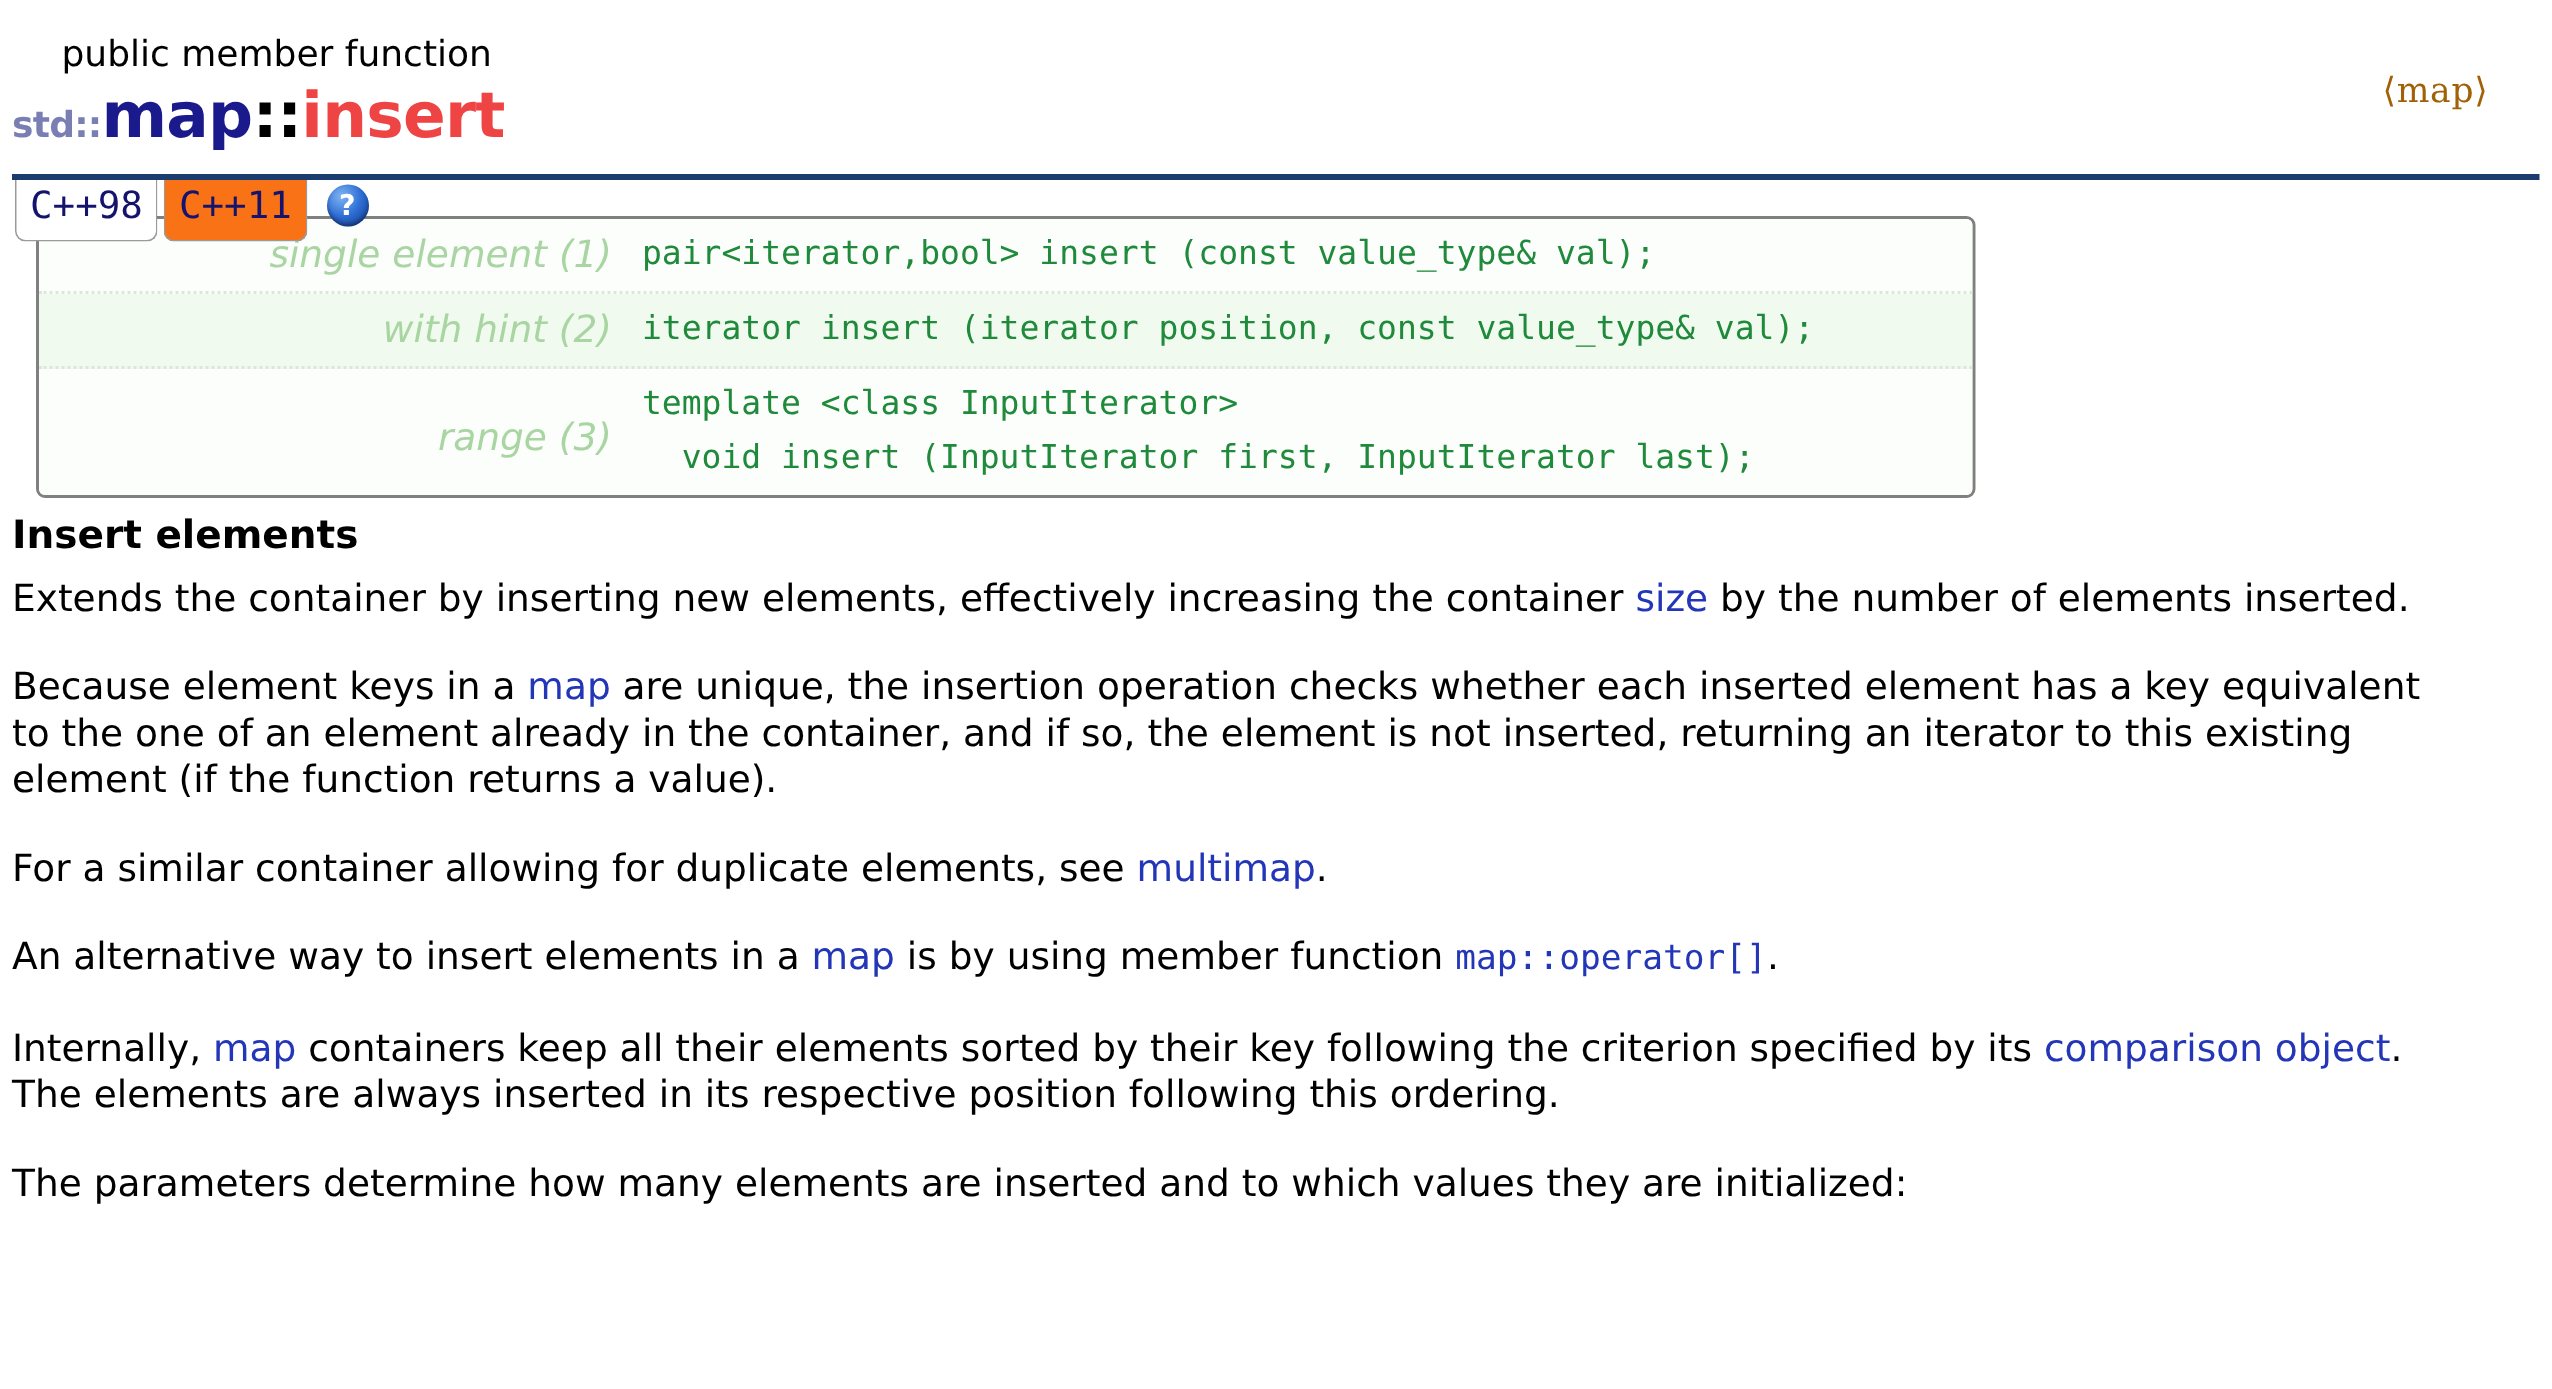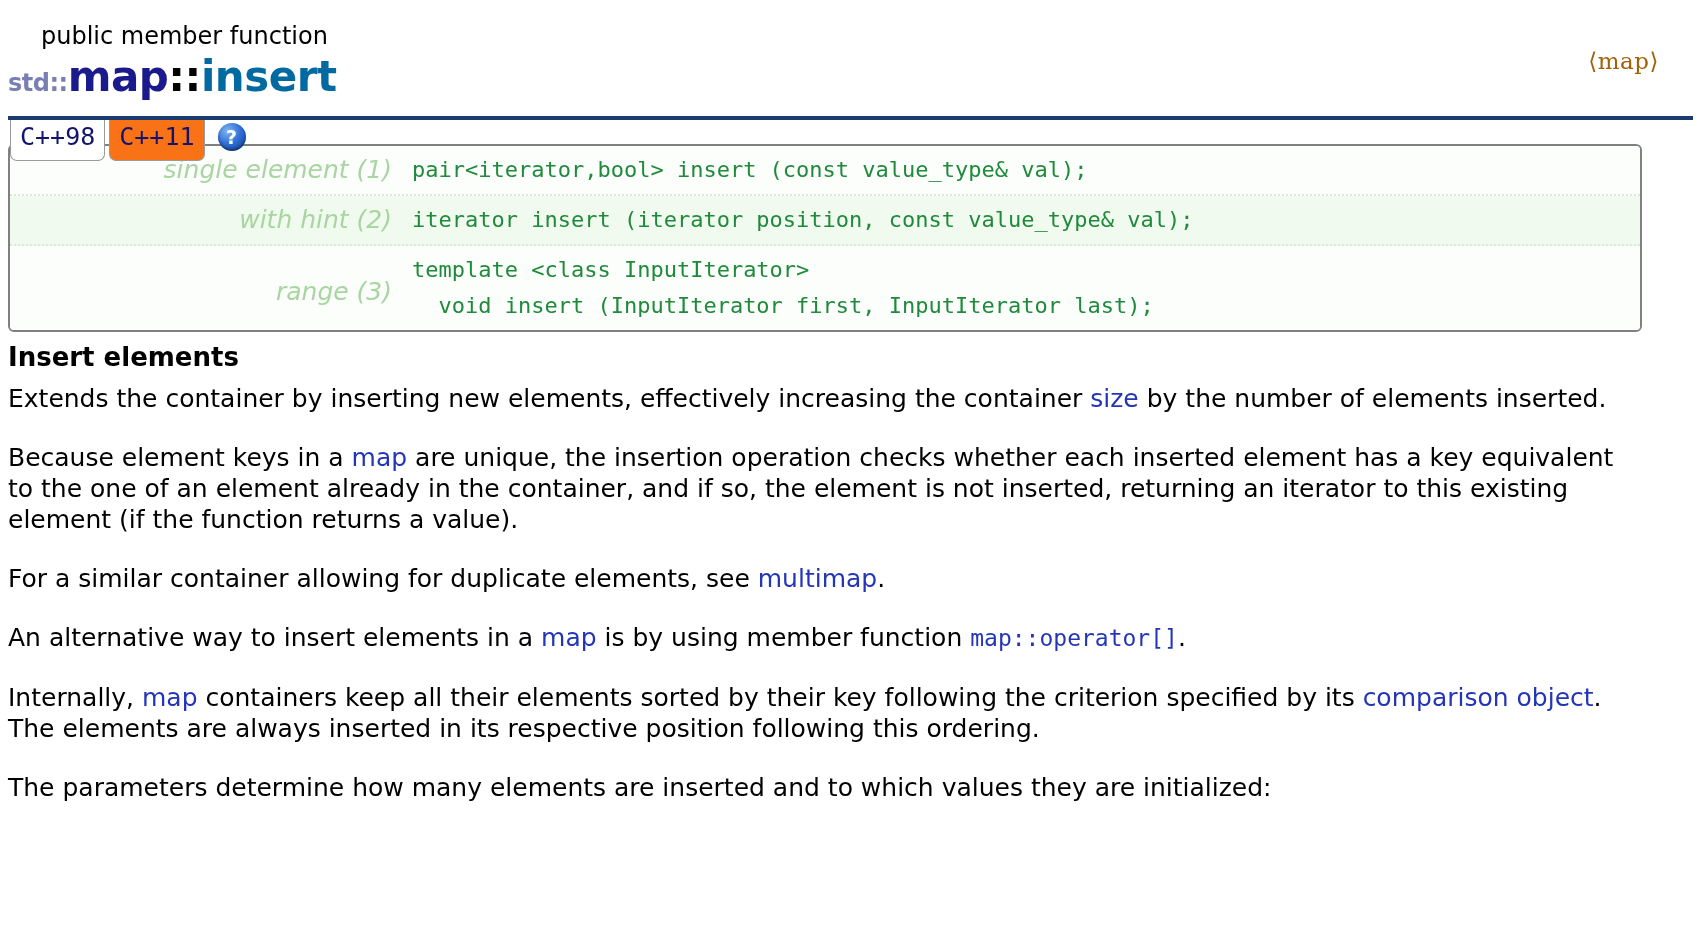--- a/index.html
+++ b/index.html
@@ -44,21 +44,21 @@
     white-space: nowrap;
   }
   .title .ns {
     font-size: 24px;
     color: #7a7fb3;
     font-weight: bold;
     vertical-align: baseline;
   }
   .title .cls { color: #1a1a8c; }
   .title .sep { color: #000; }
-  .title .fn  { color: #0369a1; }
+  .title .fn  { color: #ef4444; }
 
   .hdr-include {
     position: absolute;
     right: 34px;
     top: 48px;
     font-family: "DejaVu Serif", "Liberation Serif", serif;
     font-size: 23px;
     color: #a16207;
     letter-spacing: 0.5px;
     text-decoration: none;
@@ -109,22 +109,22 @@
     font-size: 19px;
     font-weight: bold;
     line-height: 28px;
     text-align: center;
     cursor: pointer;
     flex: 0 0 auto;
   }
 
   
   .sigbox {
-    margin: -2px 0 0 0;
-    width: 1634px;
+    margin: -2px 0 0 16px;
+    width: 1293px;
     border: 2px solid #808080;
     border-radius: 6px;
     background: #f7fcf5;
     overflow: hidden;
     box-sizing: border-box;
   }
   .sigrow {
     display: flex;
     align-items: flex-start;
     border-bottom: 2px dotted #dbe7d9;

